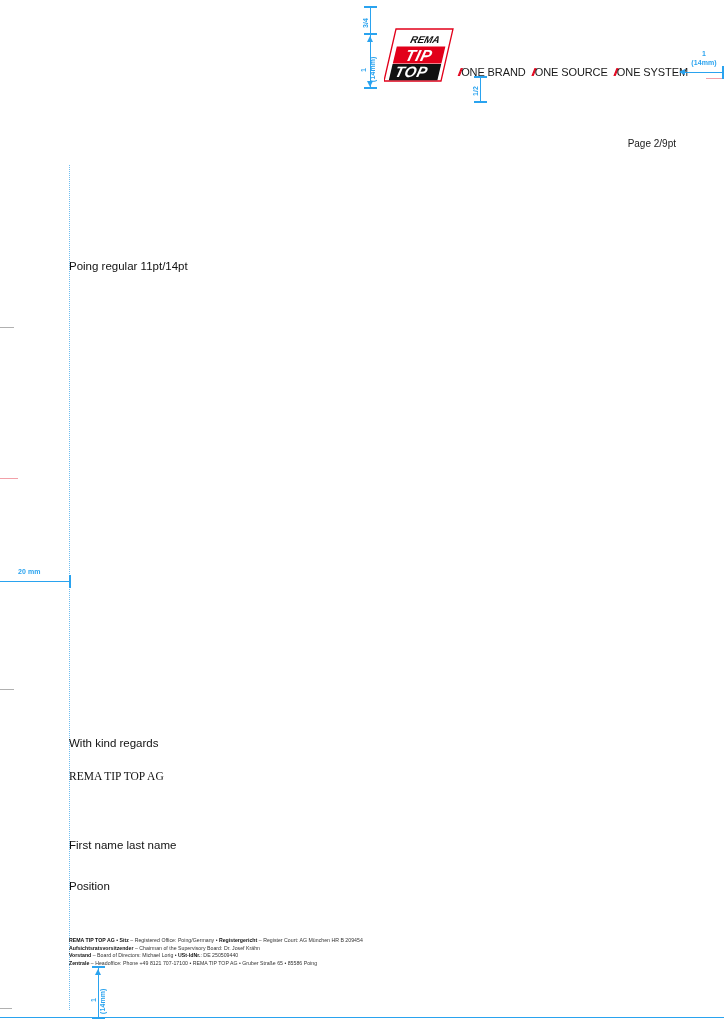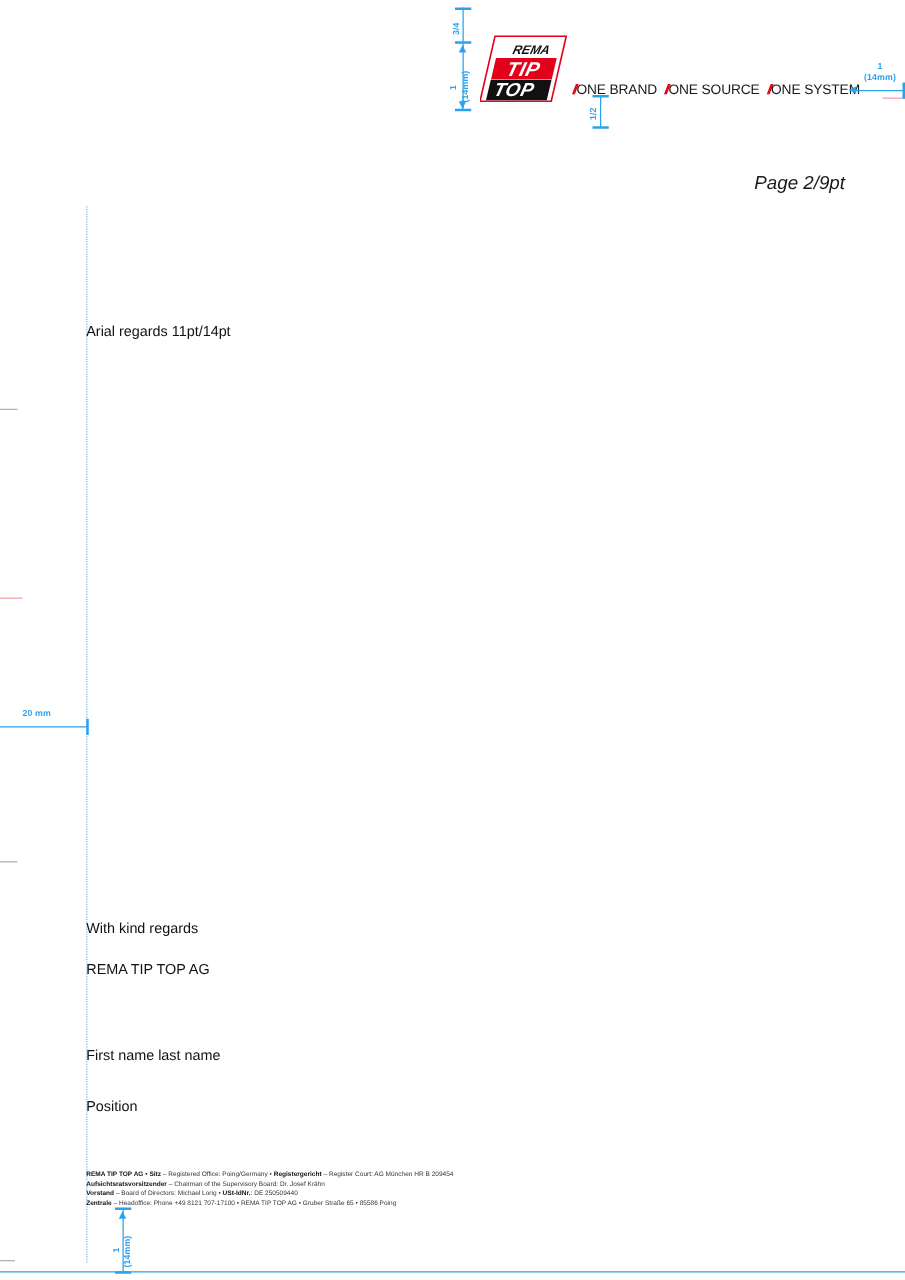--- a/index.html
+++ b/index.html
@@ -126,24 +126,23 @@
     letter-spacing: -2px;
     margin-right: 1px;
   }
   #tagline .gap { display: inline-block; width: 6px; }
 
   
   #page-number {
     position: absolute;
     right: 48px;
     top: 138px;
-    font-size: 15px;
+    font-size: 10px;
     color: #1a1a1a;
     white-space: nowrap;
-    font-style: italic;
   }
 
   
   .body-text {
     position: absolute;
     left: 69px;
     font-size: 11.5px;
     line-height: 15px;
     color: #111111;
     white-space: pre-line;
@@ -220,25 +219,25 @@
   <div class="dim-label rot" style="left:472px; top:96px;">1/2</div>
 
   <div class="dim-line-h" style="left:684px; top:72px; width:40px;"></div>
   <div class="arrow-left" style="left:679px; top:68.5px;"></div>
   <div class="dim-cap-v" style="left:722px; top:66px; height:13px;"></div>
   <div class="dim-label center" style="left:686px; top:50px; width:36px;">1</div>
   <div class="dim-label center" style="left:684px; top:59px; width:40px;">(14mm)</div>
 
   <div id="page-number">Page 2/9pt</div>
 
-  <div class="body-text" style="top:259px;">Arial regards 11pt/14pt</div>
+  <div class="body-text" style="top:259px;">Poing regular 11pt/14pt</div>
 
   <div class="body-text" style="top:736px;text-align:center;">With kind regards</div>
 
-  <div class="body-text" style="top:769px;">REMA TIP TOP AG</div>
+  <div class="body-text" style="top:769px;font-family:Liberation Serif, serif;">REMA TIP TOP AG</div>
 
   <div class="body-text" style="top:838px;">First name last name</div>
 
   <div class="body-text" style="top:855px;margin-top:24px;">Position</div>
 
   <div class="dim-line-h" style="left:0px; top:581px; width:70px;"></div>
   <div class="dim-cap-v" style="left:69px; top:575px; height:13px;"></div>
   <div class="dim-label" style="left:18px; top:568px;">20 mm</div>
 
   <div id="footer">

